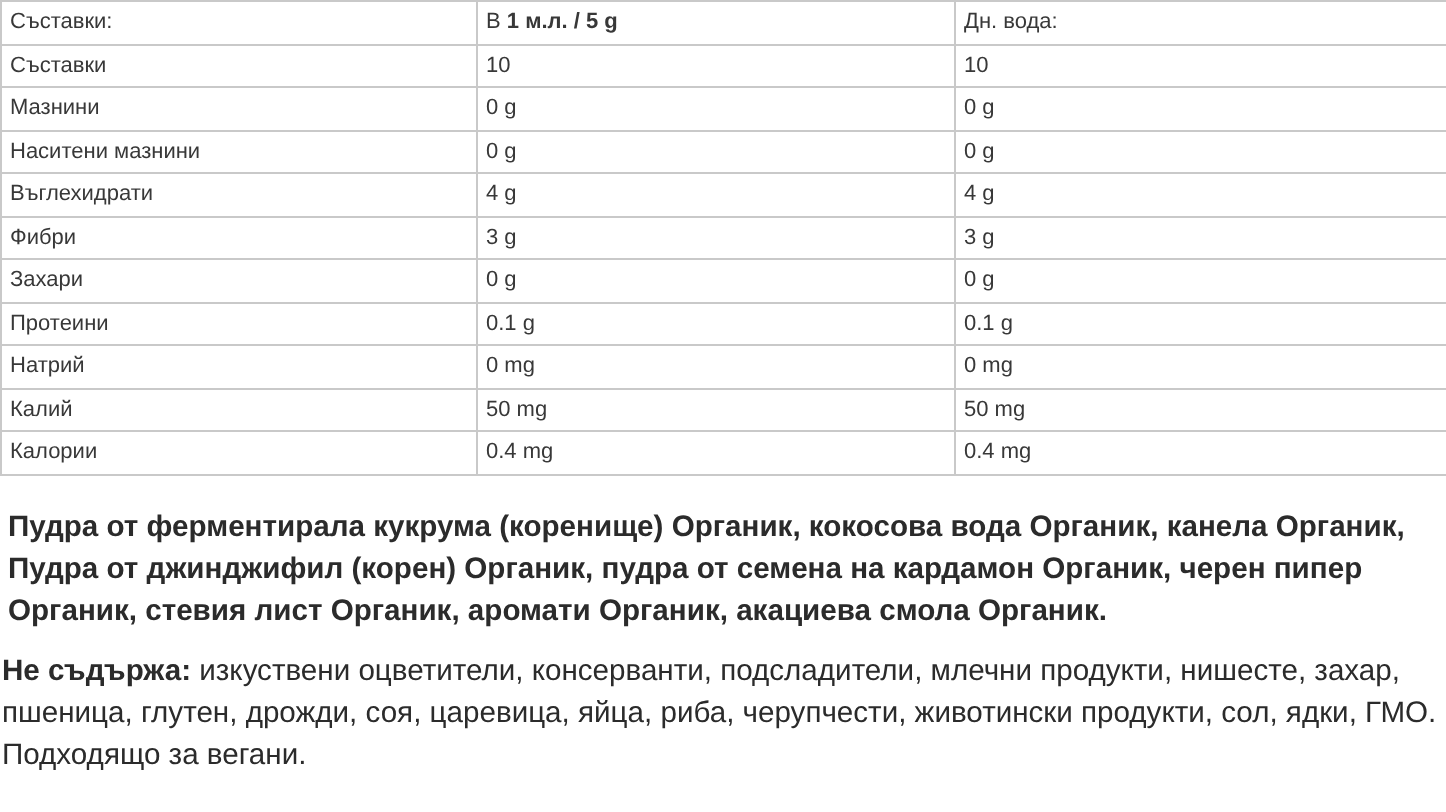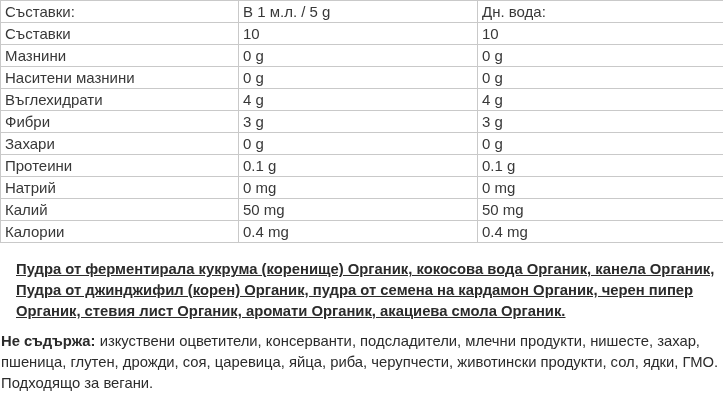--- a/index.html
+++ b/index.html
@@ -11,50 +11,49 @@
     width: 723px;
     height: 406px;
     font-family: "Liberation Sans", sans-serif;
     color: #333333;
     overflow: hidden;
   }
   table.nutrition {
     border-collapse: collapse;
     table-layout: fixed;
     width: 723px;
-    font-size: 15px;
+    font-size: 11px;
     color: #383838;
   }
   table.nutrition col.c1 { width: 238px; }
   table.nutrition col.c2 { width: 239px; }
   table.nutrition col.c3 { width: 246px; }
   table.nutrition th,
   table.nutrition td {
     border: 1px solid #c9c9c9;
     padding: 2px 4px 2px 4px;
     height: 16.5px;
     text-align: left;
     vertical-align: middle;
     font-weight: normal;
     white-space: nowrap;
     overflow: hidden;
   }
   table.nutrition th .bold-part {
-    font-weight: normal;
+    font-weight: bold;
   }
   .text-block {
     margin: 16px 1px 0 1px;
     font-size: 14.8px;
     line-height: 21px;
     color: #2b2b2b;
   }
   .ingredients-paragraph {
     font-weight: bold;
-    margin: 0 0 9px 15px;
-    text-decoration: underline;
+    margin: 0 0 9px 3px;
   }
   .not-contains-paragraph {
     font-weight: normal;
     margin: 0;
   }
   .not-contains-paragraph .label {
     font-weight: bold;
   }
 </style>
 </head>

